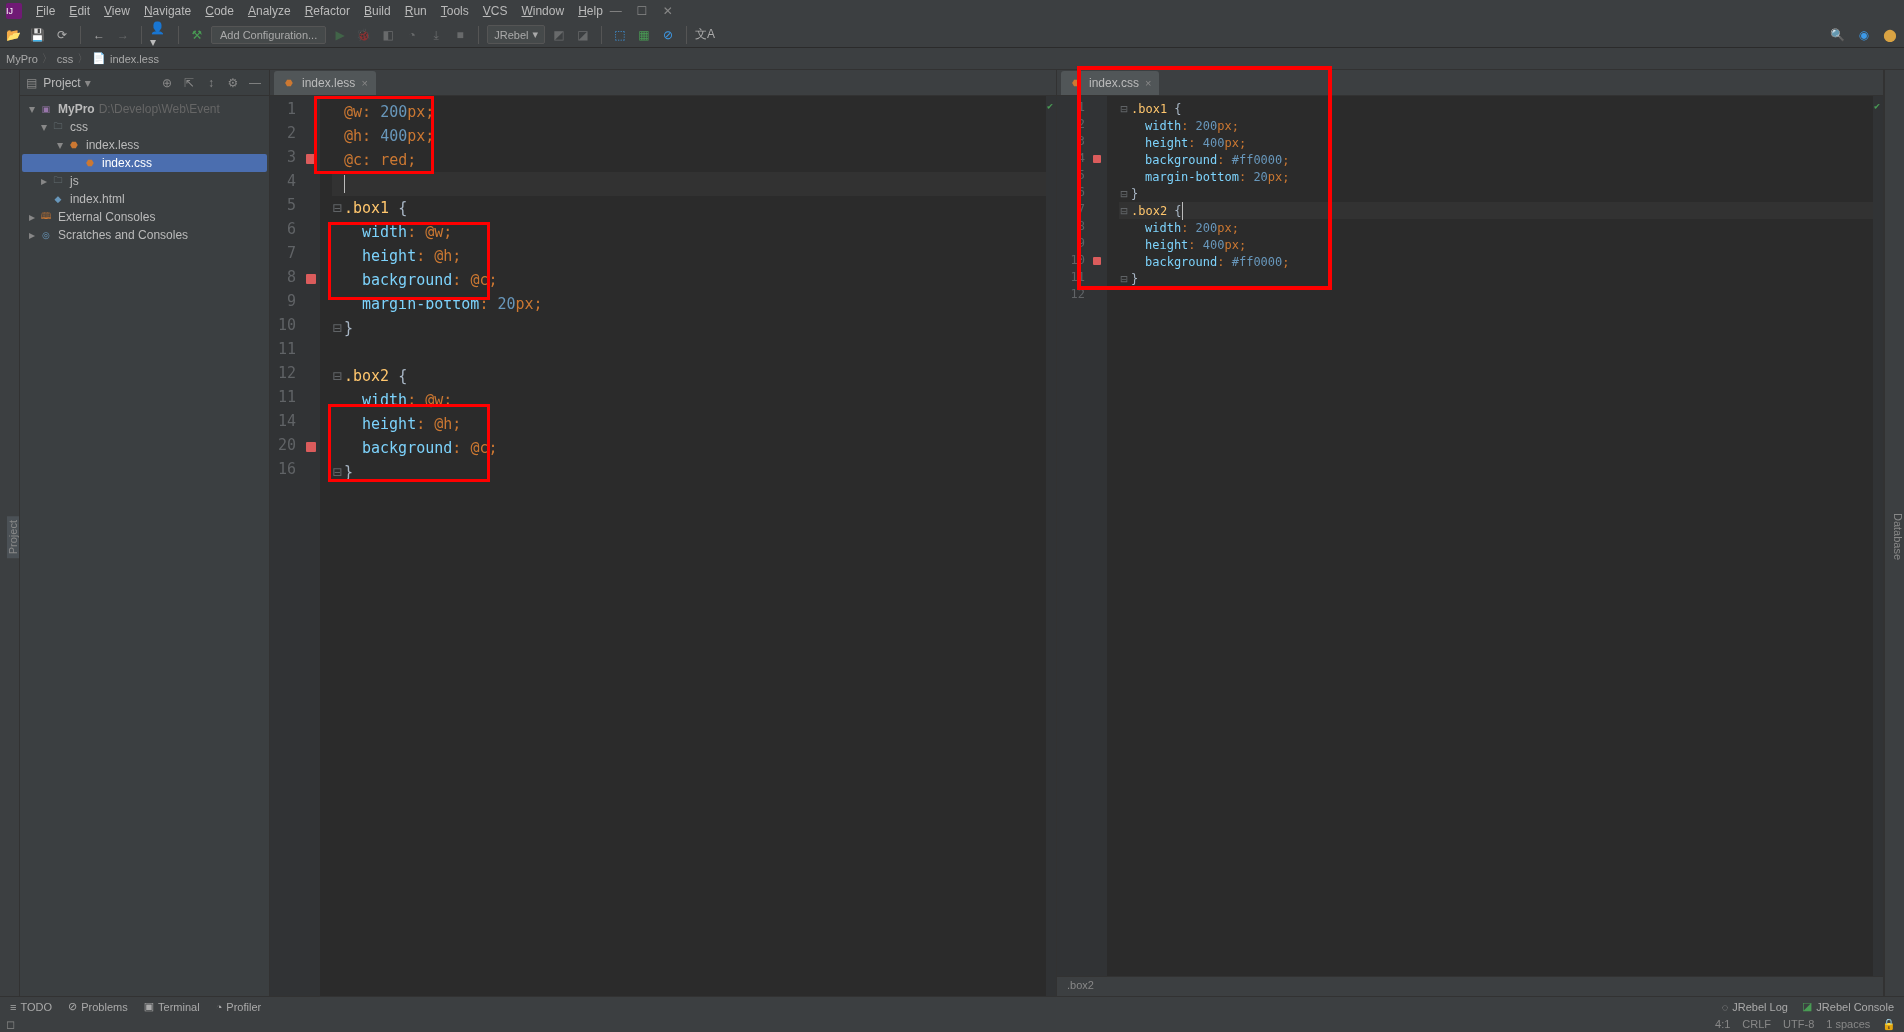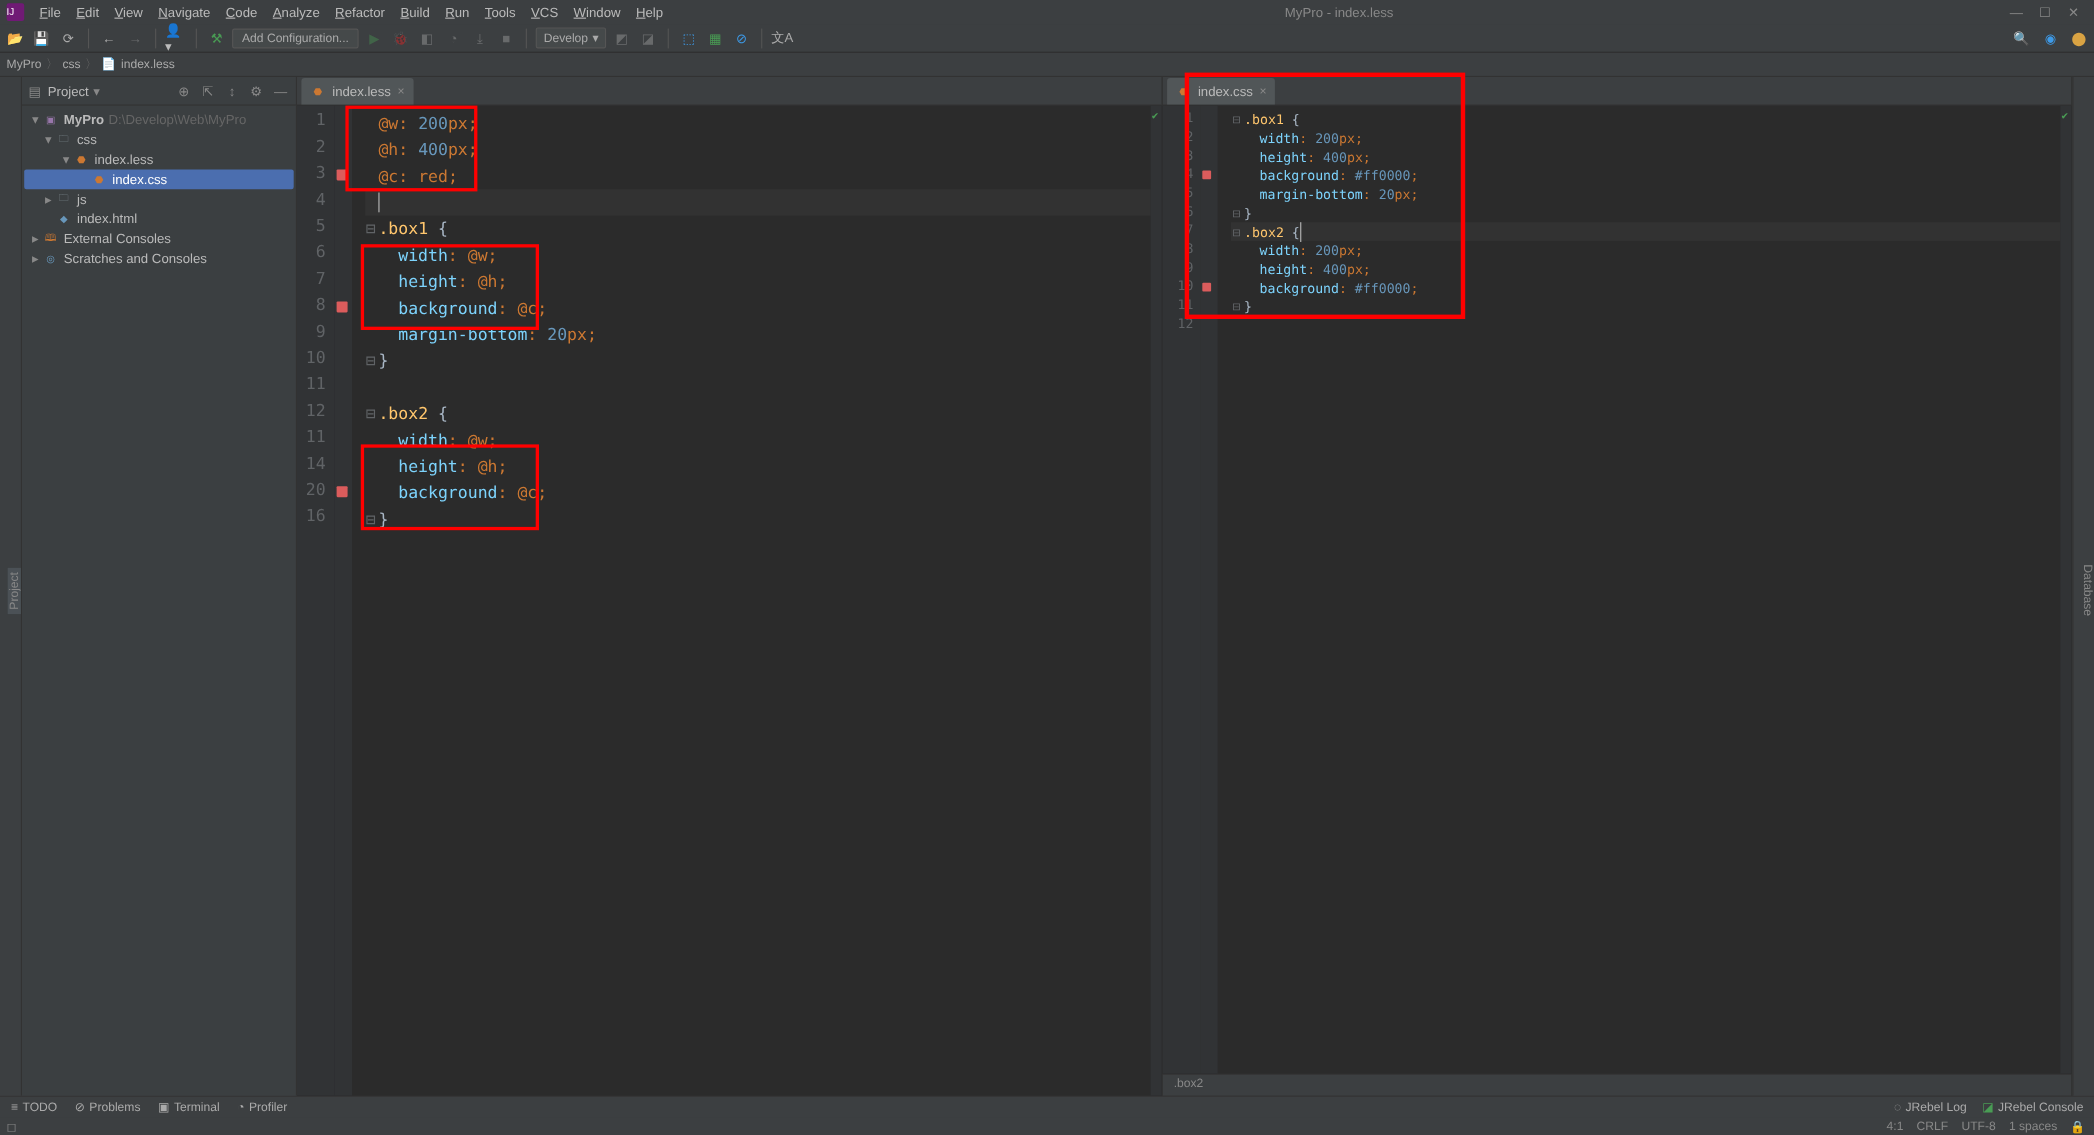--- a/index.html
+++ b/index.html
@@ -140,21 +140,20 @@
       <span class="menu-item"><u>C</u>ode</span>
       <span class="menu-item"><u>A</u>nalyze</span>
       <span class="menu-item"><u>R</u>efactor</span>
       <span class="menu-item"><u>B</u>uild</span>
       <span class="menu-item"><u>R</u>un</span>
       <span class="menu-item"><u>T</u>ools</span>
       <span class="menu-item"><u>V</u>CS</span>
       <span class="menu-item"><u>W</u>indow</span>
       <span class="menu-item"><u>H</u>elp</span>
     </div>
-  <div class="title-center">MyPro - index.less</div>
   <div class="win-controls">
     <span>—</span>
     <span>☐</span>
     <span>✕</span>
   </div>
 </div>
 
 <div class="toolbar">
   <span class="tb-btn">📂</span>
   <span class="tb-btn">💾</span>
@@ -168,21 +167,21 @@
   <span class="tb-btn" style="color:#499c54">⚒</span>
   <span class="config-select">Add Configuration...</span>
   <span class="tb-btn" style="color:#499c54;opacity:.4">▶</span>
   <span class="tb-btn" style="opacity:.4">🐞</span>
   <span class="tb-btn" style="opacity:.4">◧</span>
   <span class="tb-btn" style="opacity:.4">◔</span>
   <span class="tb-btn" style="opacity:.4">⤓</span>
   <span class="tb-btn" style="opacity:.4">■</span>
   <span class="tb-sep"></span>
   <span class="jrebel-select">
-      <span>Develop</span>
+      <span>JRebel</span>
       <span>▾</span>
     </span>
   <span class="tb-btn" style="opacity:.4">◩</span>
   <span class="tb-btn" style="opacity:.4">◪</span>
   <span class="tb-sep"></span>
   <span class="tb-btn" style="color:#3d9ae8">⬚</span>
   <span class="tb-btn" style="color:#499c54">▦</span>
   <span class="tb-btn" style="color:#3d9ae8">⊘</span>
   <span class="tb-sep"></span>
   <span class="tb-btn">文A</span>
@@ -220,21 +219,21 @@
       <span class="ph-btn">⇱</span>
       <span class="ph-btn">↕</span>
       <span class="ph-btn">⚙</span>
       <span class="ph-btn">—</span>
     </div>
     <div class="tree">
       <div class="tree-row">
         <span class="chev">▾</span>
           <span class="ticon" style="color:#9876aa">▣</span>
         <b>MyPro</b>
-        <span class="proj-path">D:\Develop\Web\MyPro</span>
+        <span class="proj-path">D:\Develop\Web\Event</span>
       </div>
       <div class="tree-row tree-indent-1">
         <span class="chev">▾</span>
           <span class="ticon" style="color:#87939a">🗀</span>
           <span>css</span>
       </div>
       <div class="tree-row tree-indent-2">
         <span class="chev">▾</span>
           <span class="ticon" style="color:#cc7832">⬣</span>
           <span>index.less</span>

